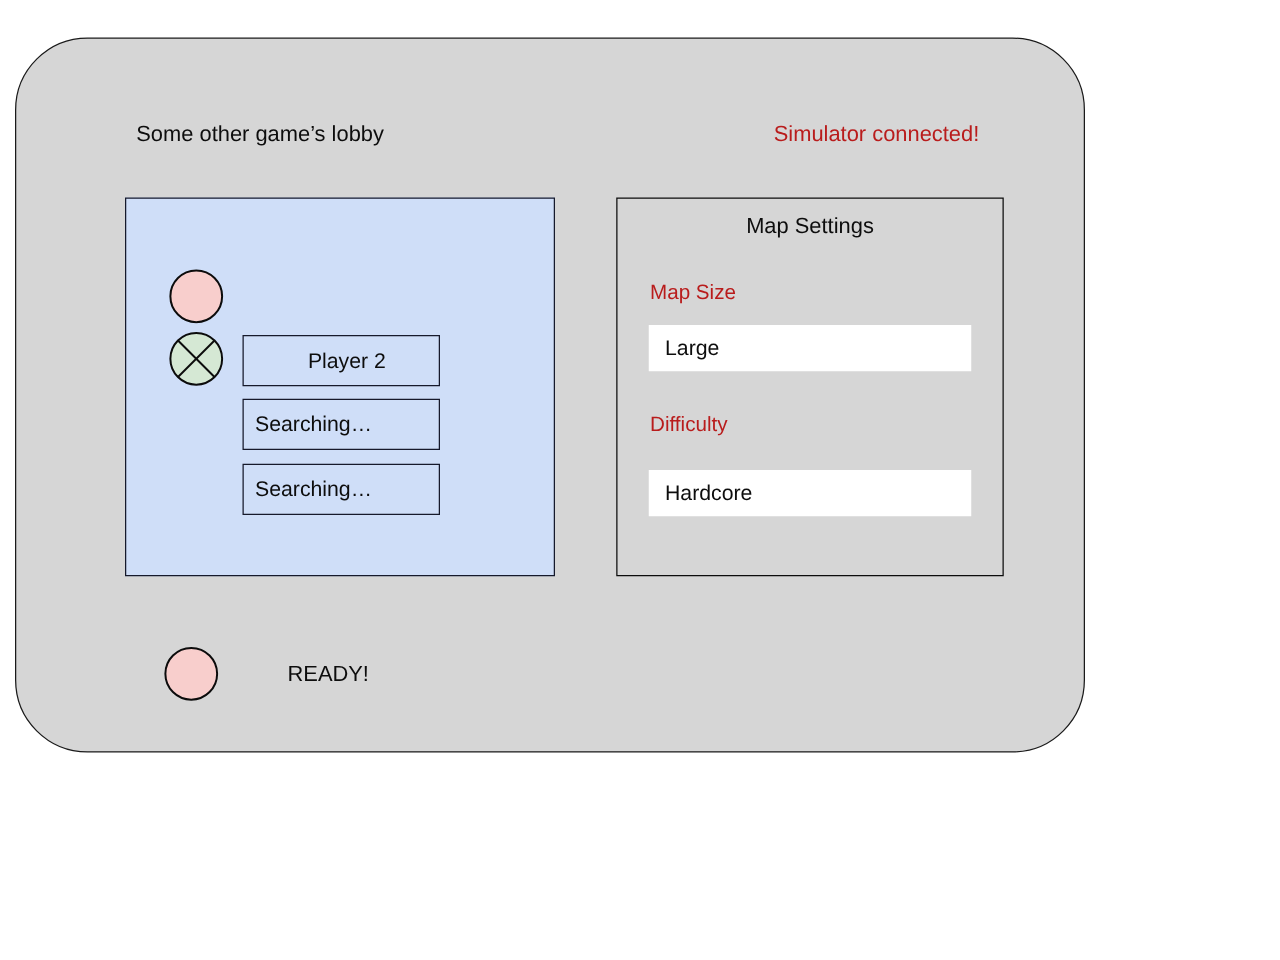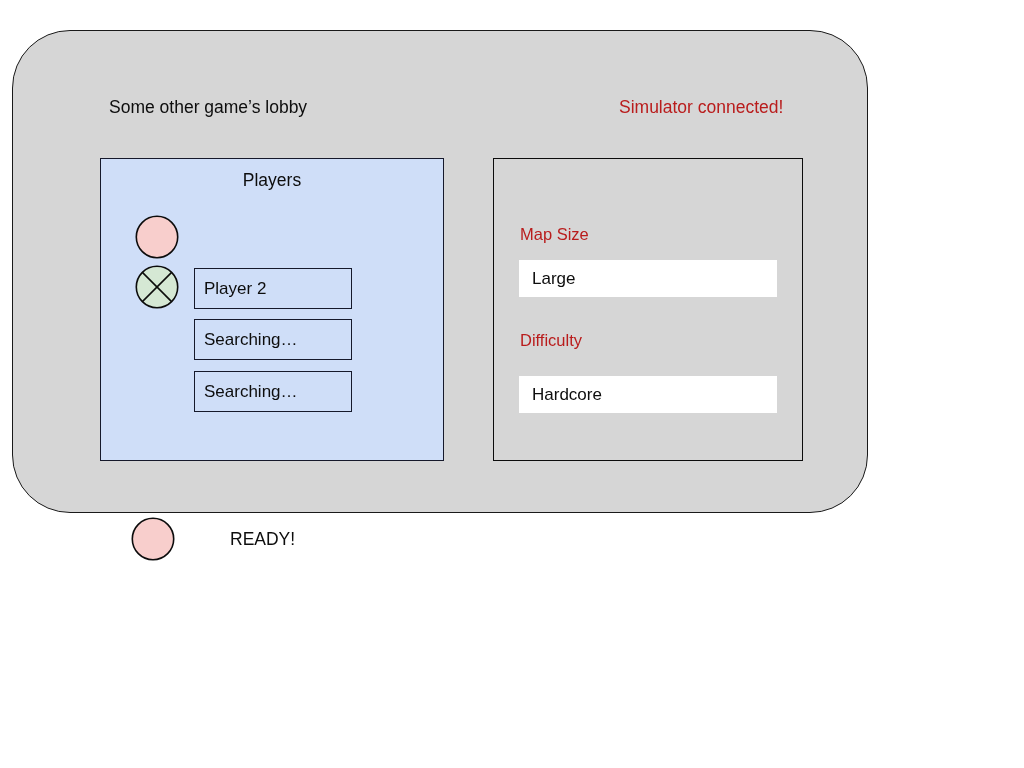--- a/index.html
+++ b/index.html
@@ -14,21 +14,21 @@
     font-family: "Liberation Sans", sans-serif;
     overflow: hidden;
   }
 
   
   #lobby-window {
     position: absolute;
     left: 12px;
     top: 30px;
     width: 856px;
-    height: 483px;
+    height: 572px;
     background: #d6d6d6;
     border: 1.6px solid #1a1a1a;
     border-radius: 58px;
     box-sizing: border-box;
   }
 
   
   #lobby-title {
     position: absolute;
     left: 96px;
@@ -82,21 +82,21 @@
     background: #a8c4ec;
     border: 3px solid #0c0c0c;
   }
   .player-row .player-name {
     font-size: 17px;
     color: #0d0d0d;
     padding-left: 9px;
     white-space: nowrap;
   }
   .player-row.r0 { top: 58px; }
-  .player-row.r1 { top: 109px; }
+  .player-row.r1 { top: 109px; justify-content: center; }
   .player-row.r2 { top: 160px; }
   .player-row.r3 { top: 212px; }
 
   
   .status-circle {
     position: absolute;
     left: 34px;
     width: 44px;
     height: 44px;
   }
@@ -170,21 +170,20 @@
 </style>
 </head>
 <body>
 
 <div id="lobby-window">
 
   <div id="lobby-title">Some other game’s lobby</div>
   <div id="connection-status">Simulator connected!</div>
 
   <div id="players-panel">
-    <div id="players-panel-title">Players</div>
 
     <div class="status-circle c0">
       <svg width="44" height="44" viewBox="0 0 44 44">
         <circle cx="22" cy="22" r="20.7" fill="#f8cecc" stroke="#0c0c0c" stroke-width="1.6"></circle>
       </svg>
     </div>
 
     <div class="status-circle c1">
       <svg width="44" height="44" viewBox="0 0 44 44">
         <circle cx="22" cy="22" r="20.7" fill="#d5e8d4" stroke="#0c0c0c" stroke-width="1.6"></circle>
@@ -198,20 +197,21 @@
     </div>
     <div class="player-row r2">
       <span class="player-name">Searching…</span>
     </div>
     <div class="player-row r3">
       <span class="player-name">Searching…</span>
     </div>
   </div>
 
   <div id="map-settings-panel">
+    <div id="map-settings-title">Map Settings</div>
 
     <div class="setting-label" id="map-size-label">Map Size</div>
     <div class="setting-field" id="map-size-field">
       <span class="field-value">Large</span>
     </div>
 
     <div class="setting-label" id="difficulty-label">Difficulty</div>
     <div class="setting-field" id="difficulty-field">
       <span class="field-value">Hardcore</span>
     </div>

